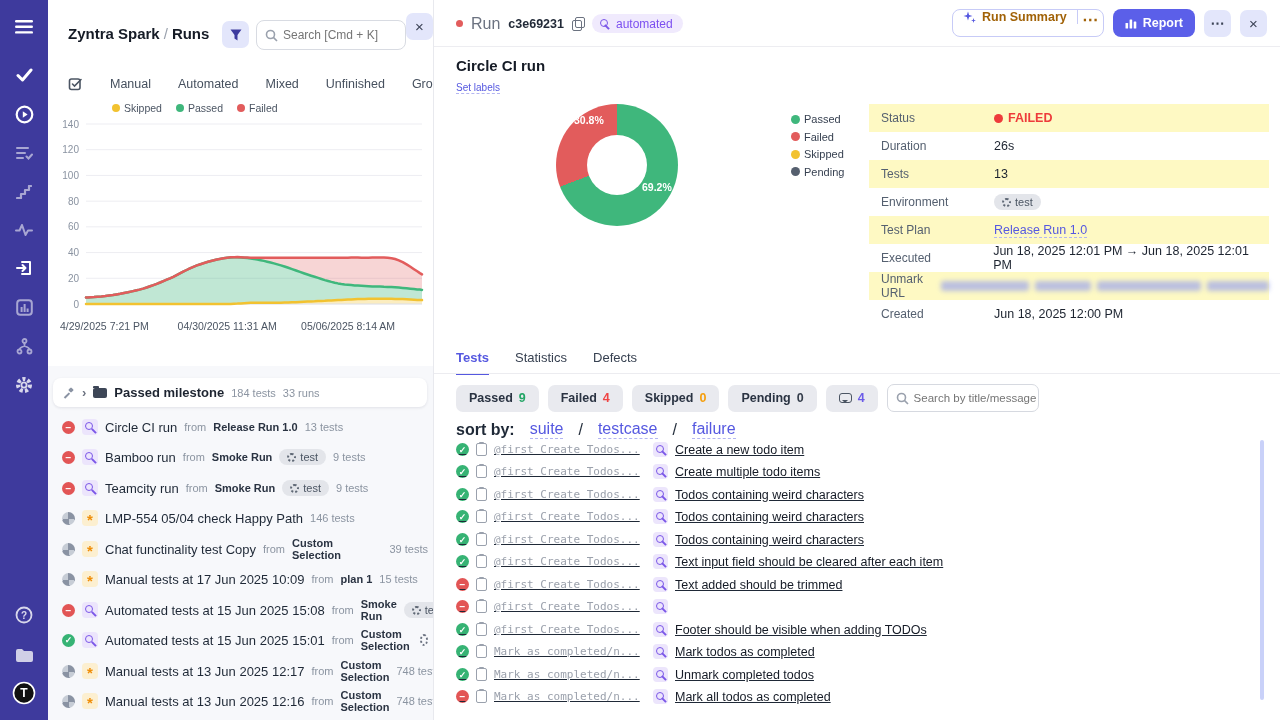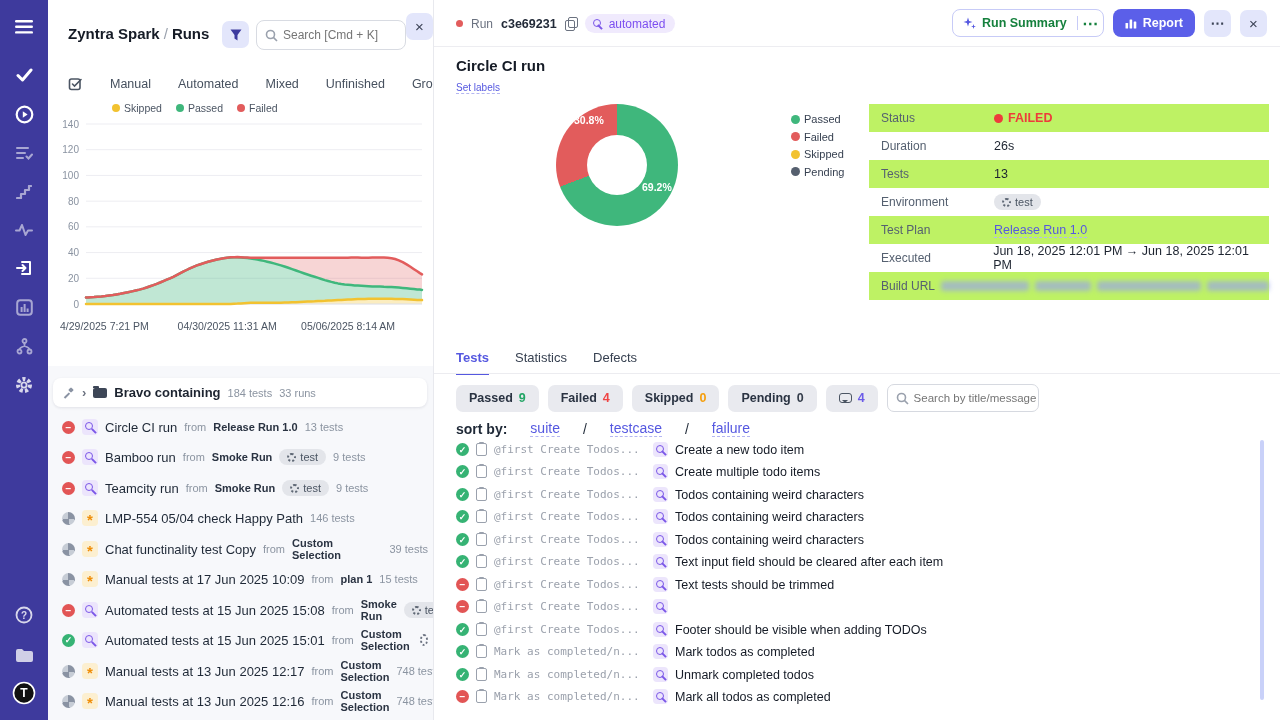--- a/index.html
+++ b/index.html
@@ -56,69 +56,69 @@
   .ico-manual::before { content:"*"; }
   .tag-pill { display:inline-flex; align-items:center; gap:4px; background:#e3e5ea; border-radius:10px; padding:2px 8px; font-size:11px; color:#4b5563; white-space:nowrap; }
   .g8 { width:9px; height:9px; min-width:9px; border-radius:50%; border:2px dotted #5f6875; }
   .gear-lone { width:12px; height:12px; border-radius:50%; border:2.5px dotted #6b7280; }
 
   
   #right-panel { position:absolute; left:433px; top:0; width:847px; height:720px; background:#fff; border-left:1px solid #e8e9ee; }
   #rp-header { position:absolute; left:0; top:0; width:847px; height:47px; border-bottom:1px solid #ededf1; }
   #rp-h-left { position:absolute; left:22px; top:14px; display:flex; align-items:center; gap:8px; }
   .red-dot { width:7px; height:7px; border-radius:50%; background:#e25c5c; }
-  #run-label { font-size:12px; color:#6b7280; }
+  #run-label { font-size:16px; color:#6b7280; }
   #run-id { font-size:12.5px; font-weight:700; color:#222a38; }
   .ico-copy { width:12px; height:13px; position:relative; cursor:pointer; }
   .ico-copy::before { content:""; position:absolute; left:0; top:3px; width:8px; height:9px; border:1.4px solid #6b7280; border-radius:2px; background:#fff; }
   .ico-copy::after { content:""; position:absolute; left:3px; top:0; width:8px; height:9px; border:1.4px solid #6b7280; border-radius:2px; }
   #auto-pill { display:inline-flex; align-items:center; gap:4px; background:#f0eafd; border-radius:11px; padding:2px 10px 2px 5px; color:#7c4ff0; font-size:12px; cursor:pointer; }
   #rp-h-right { position:absolute; right:14px; top:9px; display:flex; align-items:center; gap:9px; }
-  #btn-summary { display:flex; align-items:center; border:1px solid #c7cbf7; border-radius:8px; height:28px; color:#15803d; cursor:pointer; }
+  #btn-summary { display:flex; align-items:flex-start; border:1px solid #c7cbf7; border-radius:8px; height:28px; color:#a16207; cursor:pointer; }
   #btn-summary .main { display:flex; align-items:center; gap:6px; padding:0 10px; font-size:12.5px; font-weight:600; border-right:1px solid #c7cbf7; }
   #btn-summary .more { width:25px; display:flex; align-items:center; justify-content:center; font-weight:700; }
   #btn-summary .more::before { content:"⋯"; }
   #btn-report { display:flex; align-items:center; gap:6px; height:28px; background:#5b5fe9; color:#fff; border-radius:8px; padding:0 12px; font-size:12.5px; font-weight:600; cursor:pointer; }
   .sq-btn { width:27px; height:27px; background:#e3e6fb; border-radius:7px; color:#3c4356; display:flex; align-items:center; justify-content:center; font-size:14px; cursor:pointer; }
   .sq-btn.dots::before { content:"⋯"; font-weight:700; }
   .sq-btn.x::before { content:"×"; font-size:15px; }
   #rp-title { position:absolute; left:22px; top:57px; font-size:15px; font-weight:700; color:#151b26; }
   #set-labels { position:absolute; left:22px; top:82px; font-size:10px; color:#5558e0; border-bottom:1px dashed #b4b6f2; cursor:pointer; }
   #donut { position:absolute; left:122px; top:104px; width:122px; height:122px; border-radius:50%; }
   #donut::after { content:""; position:absolute; left:31px; top:31px; width:60px; height:60px; background:#fff; border-radius:50%; }
   .pct { position:absolute; color:#fff; font-size:10.5px; font-weight:700; z-index:2; }
   #pct-failed { left:140px; top:114px; }
   #pct-passed { left:208px; top:181px; }
   #rp-legend { position:absolute; left:357px; top:113px; display:flex; flex-direction:column; gap:5.5px; font-size:11px; color:#374151; }
   #details { position:absolute; left:435px; top:104px; width:400px; }
   .d-row { display:flex; align-items:center; height:28px; }
-  .d-row.alt { background:#bef264; }
+  .d-row.alt { background:#fef9c3; }
   .d-label { width:125px; padding-left:12px; font-size:12px; color:#556070; }
   .d-val { font-size:12.5px; color:#1d2430; font-weight:500; display:flex; align-items:center; gap:6px; }
   #status-val { color:#ee3b3b; font-weight:700; display:flex; align-items:center; gap:5px; font-size:12.5px; }
   #status-val::before { content:""; width:9px; height:9px; border-radius:50%; background:#ee3b3b; }
   .link { color:#5558e0; border-bottom:1px dashed #b4b6f2; cursor:pointer; }
   .blur-bits { display:flex; gap:6px; filter:blur(2.5px); opacity:.65; }
   .blur-bits i { height:10px; background:#96a0ef; border-radius:2px; display:block; }
   #rp-tabs { position:absolute; left:22px; top:350px; display:flex; gap:26px; font-size:13px; color:#374151; }
   #rp-tabs .rtab { padding-bottom:8px; cursor:pointer; }
   #rp-tabs .rtab.active { color:#5558e0; font-weight:700; border-bottom:2.5px solid #5558e0; }
   #rp-tabline { position:absolute; left:0; top:373px; width:847px; border-bottom:1px solid #ececf0; }
   #chips { position:absolute; left:22px; top:384px; display:flex; align-items:center; gap:9px; }
   .chip { height:27px; background:#e9eaef; border-radius:7px; display:flex; align-items:center; gap:6px; padding:0 13px; font-size:12.5px; font-weight:600; color:#2a3342; cursor:pointer; }
   .cnum.g { color:#22a565; } .cnum.r { color:#ef4444; } .cnum.o { color:#f59e0b; } .cnum.d { color:#333c4a; } .cnum.p { color:#6b5ce8; }
   .ico-comment { width:13px; height:10px; border:1.5px solid #4b5563; border-radius:3px; position:relative; }
   .ico-comment::after { content:""; position:absolute; left:2px; bottom:-4px; border:3px solid transparent; border-top-color:#4b5563; }
   #t-search { position:relative; width:152px; height:28px; border:1px solid #d6d9e0; border-radius:7px; background:#fff; }
   #t-search input { position:absolute; left:26px; top:0; width:122px; height:26px; border:0; outline:0; font-size:11.5px; color:#374151; background:transparent; font-family:"Liberation Sans",sans-serif; }
   #t-search .mag { position:absolute; left:8px; top:7px; }
-  #sort-row { position:absolute; left:22px; top:420px; font-size:14px; display:flex; gap:23px; align-items:center; }
+  #sort-row { position:absolute; left:22px; top:420px; font-size:16px; display:flex; gap:15px; align-items:center; }
   #sort-row .lbl { font-weight:700; color:#1f2937; }
   #sort-row .slash { color:#1f2937; }
-  .t-row { position:absolute; left:22px; width:790px; height:19px; display:flex; align-items:center; gap:7px; cursor:pointer; }
+  .t-row { position:absolute; left:22px; width:790px; height:19px; display:flex; align-items:center; gap:7px; cursor:pointer;text-decoration:underline; }
   .ico-clip { width:11px; height:13px; min-width:11px; border:1.4px solid #9aa1ad; border-radius:2px; position:relative; }
   .ico-clip::before { content:""; position:absolute; left:1.5px; top:-2px; width:5px; height:2.4px; background:#9aa1ad; border-radius:1px; }
   .t-suite { width:152px; min-width:152px; font-family:"DejaVu Sans Mono",monospace; font-size:11px; color:#9ba1ac; white-space:nowrap; overflow:hidden; }
   .t-title { font-size:12.5px; color:#151b26; white-space:nowrap; }
   #rp-scroll { position:absolute; left:826px; top:440px; width:4px; height:260px; background:#c9d1f9; border-radius:2px; }
   .mag circle, .mag line { stroke:#9aa1ad; }
 </style>
 </head>
 <body>
 
@@ -291,21 +291,21 @@
         <path d="M34.0,189.6L36.1,189.4L38.8,189.2L42.0,189.0L45.5,188.7L49.4,188.4L53.3,188.0L57.2,187.5L60.9,187.0L64.5,186.4L68.3,185.8L72.1,185.0L76.0,184.3L79.9,183.4L83.7,182.5L87.5,181.6L91.1,180.6L94.6,179.5L98.1,178.3L101.4,177.1L104.8,175.8L108.1,174.5L111.4,173.1L114.7,171.7L118.0,170.3L121.3,168.8L124.6,167.1L127.9,165.4L131.2,163.7L134.6,162.0L137.9,160.3L141.4,158.8L144.9,157.4L148.5,156.2L152.3,154.9L156.1,153.8L160.0,152.7L163.9,151.7L167.7,150.9L171.5,150.2L175.1,149.7L178.6,149.4L182.1,149.3L185.4,149.3L188.8,149.5L192.1,149.7L195.4,150.1L198.7,150.5L202.0,151.0L205.3,151.5L208.6,152.2L211.9,152.9L215.2,153.7L218.6,154.5L221.9,155.4L225.4,156.4L228.9,157.4L232.5,158.5L236.3,159.8L240.1,161.1L244.0,162.5L247.9,163.9L251.7,165.2L255.5,166.5L259.1,167.7L262.6,168.8L266.1,169.9L269.4,171.0L272.8,172.1L276.1,173.0L279.4,173.9L282.7,174.7L286.0,175.4L289.3,176.0L292.6,176.5L295.9,176.8L299.2,177.1L302.6,177.4L305.9,177.6L309.4,177.8L312.9,178.0L316.5,178.2L320.3,178.4L324.1,178.5L328.0,178.6L331.9,178.8L335.7,178.9L339.5,179.1L343.1,179.3L346.8,179.6L350.7,179.9L354.6,180.3L358.4,180.7L362.0,181.0L365.2,181.4L367.9,181.6L370.0,181.9" fill="none" stroke="#3fb77c" stroke-width="2.5" stroke-linejoin="round" stroke-linecap="round"></path>
         <path d="M34.0,189.6L36.1,189.4L38.8,189.2L42.0,189.0L45.5,188.7L49.4,188.4L53.3,188.0L57.2,187.5L60.9,187.0L64.5,186.4L68.3,185.8L72.1,185.0L76.0,184.3L79.9,183.4L83.7,182.5L87.5,181.6L91.1,180.6L94.6,179.5L98.1,178.3L101.4,177.1L104.8,175.8L108.1,174.5L111.4,173.1L114.7,171.7L118.0,170.3L121.3,168.8L124.6,167.1L127.9,165.4L131.2,163.7L134.6,162.0L137.9,160.3L141.4,158.8L144.9,157.4L148.5,156.2L152.3,155.0L156.1,153.8L160.0,152.8L163.9,151.8L167.7,151.0L171.5,150.3L175.1,149.7L178.6,149.3L182.1,149.2L185.4,149.1L188.8,149.2L192.1,149.4L195.4,149.5L198.7,149.7L202.0,149.7L205.3,149.7L208.6,149.7L211.9,149.7L215.2,149.7L218.6,149.7L221.9,149.7L225.4,149.7L228.9,149.7L232.5,149.7L236.3,149.7L240.1,149.7L244.0,149.7L247.9,149.7L251.7,149.7L255.5,149.7L259.1,149.7L262.6,149.7L266.1,149.7L269.4,149.7L272.8,149.7L276.1,149.7L279.4,149.7L282.7,149.7L286.0,149.7L289.3,149.7L292.6,149.7L295.9,149.7L299.2,149.6L302.6,149.6L305.9,149.6L309.4,149.7L312.9,149.7L316.5,149.7L320.3,149.6L324.1,149.5L328.0,149.4L331.9,149.4L335.7,149.7L339.5,150.2L343.1,151.0L346.8,152.4L350.7,154.2L354.6,156.4L358.4,158.8L362.0,161.2L365.2,163.3L367.9,165.1L370.0,166.4" fill="none" stroke="#e25c5c" stroke-width="2.5" stroke-linejoin="round" stroke-linecap="round"></path>
       </svg>
   </div>
 
   <div id="lp-list">
     <div id="milestone">
       <span class="pin"></span>
       <span class="chev">›</span>
       <span class="folder-dark"></span>
-      <span class="name">Bravo containing</span>
+      <span class="name">Passed milestone</span>
       <span class="cnt">184 tests</span>
       <span class="cnt">33 runs</span>
     </div>
 
     <div class="run-row" style="top:48px">
       <span class="st fail"></span>
         <span class="ico-auto">
           <i></i>
         </span>
       <span class="run-title">Circle CI run</span>
@@ -497,30 +497,34 @@
         <span class="d-label">Test Plan</span>
         <span class="d-val">
           <span class="link">Release Run 1.0</span>
         </span>
       </div>
     <div class="d-row">
         <span class="d-label">Executed</span>
         <span class="d-val">Jun 18, 2025 12:01 PM → Jun 18, 2025 12:01 PM</span>
       </div>
     <div class="d-row alt">
-        <span class="d-label">Build URL</span>
+        <span class="d-label">Unmark URL</span>
         <span class="d-val">
           <span class="blur-bits">
             <i style="width:88px"></i>
             <i style="width:56px"></i>
             <i style="width:104px"></i>
             <i style="width:62px"></i>
           </span>
         </span>
       </div>
+    <div class="d-row">
+        <span class="d-label">Created</span>
+        <span class="d-val">Jun 18, 2025 12:00 PM</span>
+      </div>
   </div>
 
   <div id="rp-tabs">
     <span class="rtab active">Tests</span>
     <span class="rtab">Statistics</span>
     <span class="rtab">Defects</span>
   </div>
   <div id="rp-tabline"></div>
 
   <div id="chips">
@@ -616,21 +620,21 @@
       </span>
       <span class="t-title">Text input field should be cleared after each item</span>
     </div>
   <div class="t-row" style="top:575px">
       <span class="st fail"></span>
       <span class="ico-clip"></span>
       <span class="t-suite">@first Create Todos...</span>
       <span class="ico-auto sm">
         <i></i>
       </span>
-      <span class="t-title">Text tests should be trimmed</span>
+      <span class="t-title">Text added should be trimmed</span>
     </div>
   <div class="t-row" style="top:597px">
       <span class="st fail"></span>
       <span class="ico-clip"></span>
       <span class="t-suite">@first Create Todos...</span>
       <span class="ico-auto sm">
         <i></i>
       </span>
     </div>
   <div class="t-row" style="top:620px">

